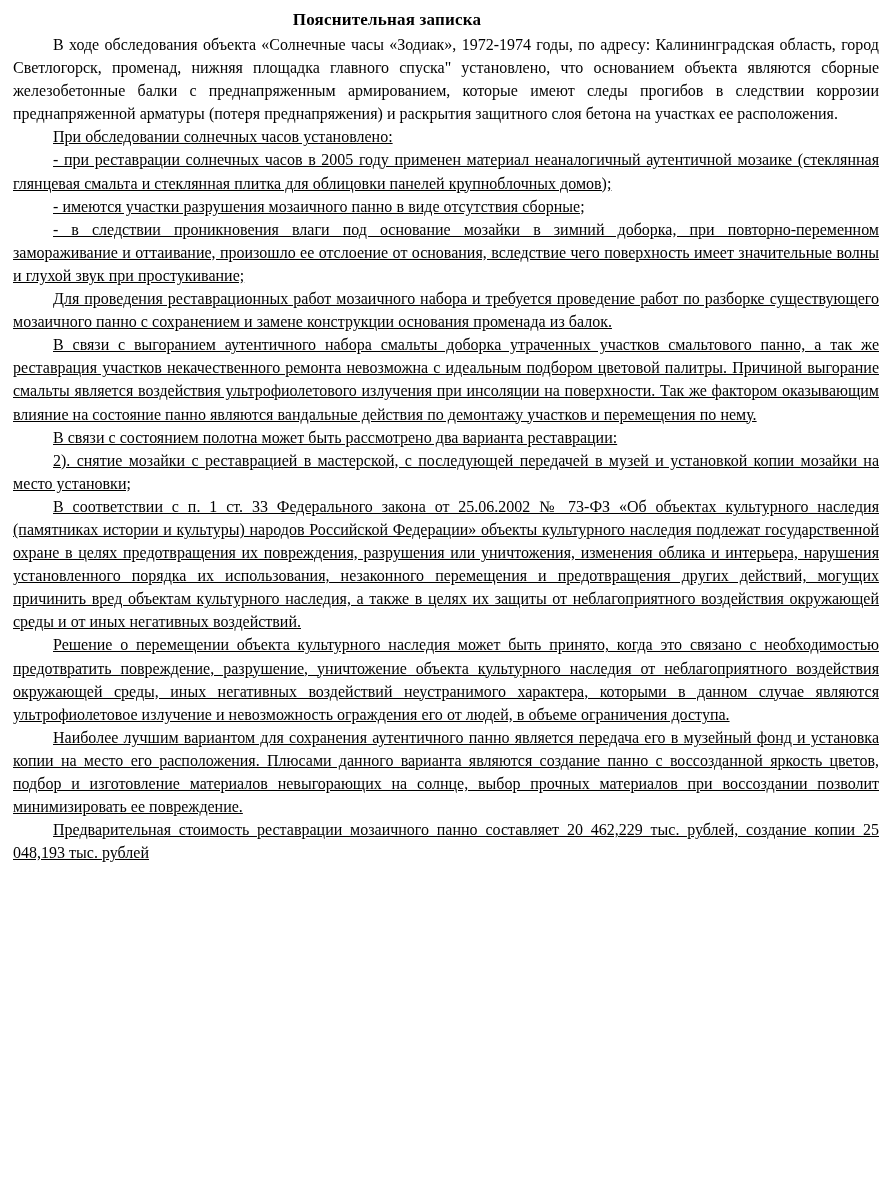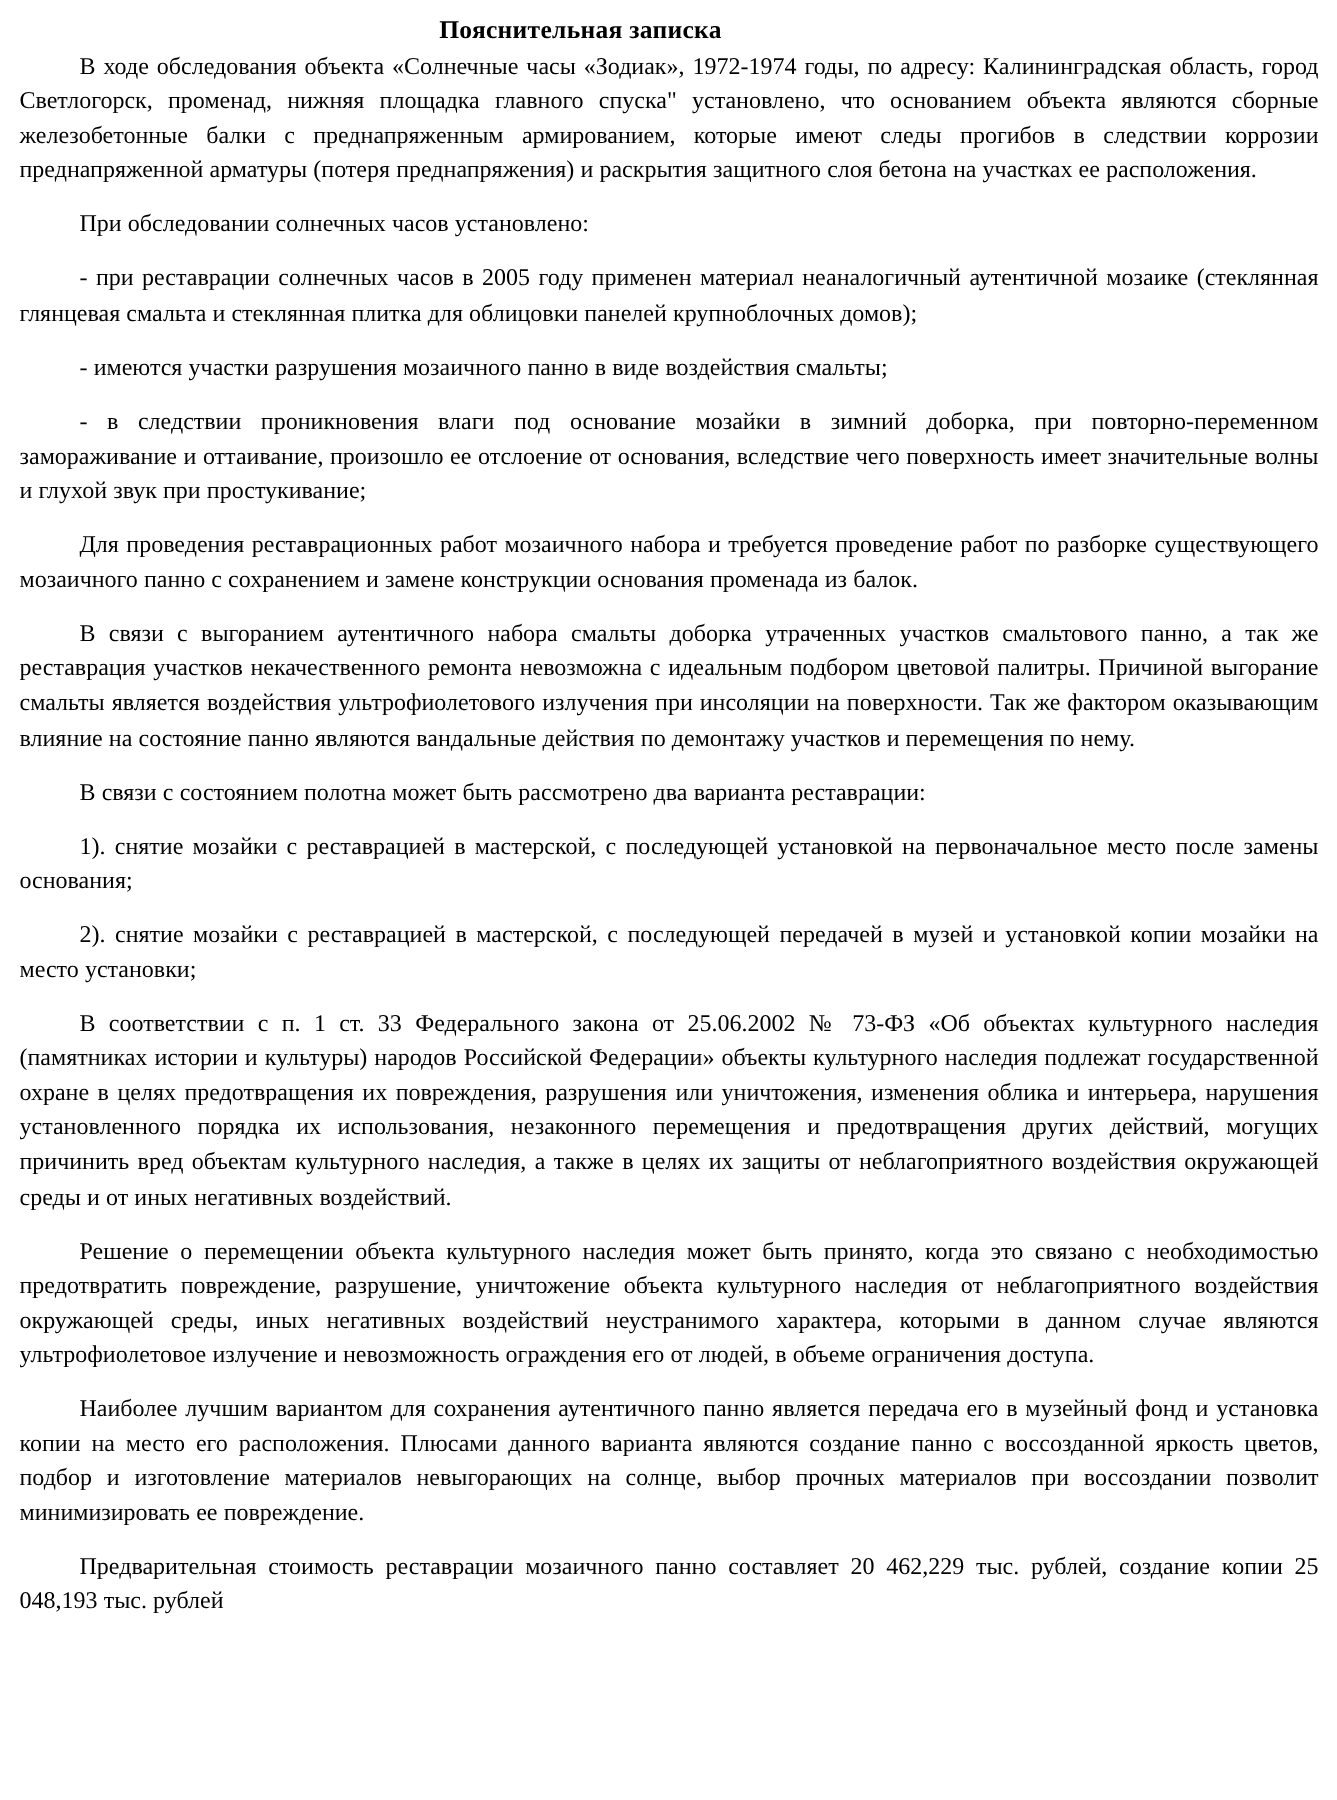--- a/index.html
+++ b/index.html
@@ -42,21 +42,21 @@
     padding: 0;
     font-size: 16px;
     line-height: 23.1px;
     text-align: justify;
     text-justify: inter-word;
     text-indent: 40px;
     hyphens: none;
     word-spacing: 0.1px;
   }
   p.para.gap {
-    margin-top: 13px;
+    text-decoration: underline;
   }
   
   p.para.first {
     margin-top: 0;
   }
 </style>
 </head>
 <body>
 
 <div class="page">
@@ -64,31 +64,30 @@
   <h1 class="doc-title">Пояснительная записка</h1>
 
   <div class="body-text">
 
     <p class="para first">В ходе обследования объекта «Солнечные часы «Зодиак», 1972-1974 годы, по адресу: Калининградская область, город Светлогорск, променад, нижняя площадка главного спуска" установлено, что основанием объекта являются сборные железобетонные балки с преднапряженным армированием, которые имеют следы прогибов в следствии коррозии преднапряженной арматуры (потеря преднапряжения) и раскрытия защитного слоя бетона на участках ее расположения.</p>
 
     <p class="para gap">При обследовании солнечных часов установлено:</p>
 
     <p class="para gap">- при реставрации солнечных часов в 2005 году применен материал неаналогичный аутентичной мозаике (стеклянная глянцевая смальта и стеклянная плитка для облицовки панелей крупноблочных домов);</p>
 
-    <p class="para gap">- имеются участки разрушения мозаичного панно в виде воздействия смальты;</p>
+    <p class="para gap">- имеются участки разрушения мозаичного панно в виде отсутствия сборные;</p>
 
     <p class="para gap">- в следствии проникновения влаги под основание мозайки в зимний доборка, при повторно-переменном замораживание и оттаивание, произошло ее отслоение от основания, вследствие чего поверхность имеет значительные волны и глухой звук при простукивание;</p>
 
     <p class="para gap">Для проведения реставрационных работ мозаичного набора и требуется проведение работ по разборке существующего мозаичного панно с сохранением и замене конструкции основания променада из балок.</p>
 
     <p class="para gap">В связи с выгоранием аутентичного набора смальты доборка утраченных участков смальтового панно, а так же реставрация участков некачественного ремонта невозможна с идеальным подбором цветовой палитры. Причиной выгорание смальты является воздействия ультрофиолетового излучения при инсоляции на поверхности. Так же фактором оказывающим влияние на состояние панно являются вандальные действия по демонтажу участков и перемещения по нему.</p>
 
     <p class="para gap">В связи с состоянием полотна может быть рассмотрено два варианта реставрации:</p>
 
-    <p class="para gap">1). снятие мозайки с реставрацией в мастерской, с последующей установкой на первоначальное место  после замены основания;</p>
 
     <p class="para gap">2). снятие мозайки с реставрацией в мастерской, с последующей передачей в музей и установкой копии мозайки на место установки;</p>
 
     <p class="para gap">В соответствии с п. 1 ст. 33 Федерального закона от 25.06.2002 № 73-ФЗ «Об объектах культурного наследия (памятниках истории и культуры) народов Российской Федерации» объекты культурного наследия подлежат государственной охране в целях предотвращения их повреждения, разрушения или уничтожения, изменения облика и интерьера, нарушения установленного порядка их использования, незаконного перемещения и предотвращения других действий, могущих причинить вред объектам культурного наследия, а также в целях их защиты от неблагоприятного воздействия окружающей среды и от иных негативных воздействий.</p>
 
     <p class="para gap">Решение о перемещении объекта культурного наследия может быть принято, когда это связано с необходимостью предотвратить повреждение, разрушение, уничтожение объекта культурного наследия от неблагоприятного воздействия окружающей среды, иных негативных воздействий неустранимого характера, которыми в данном случае являются ультрофиолетовое излучение и невозможность ограждения его от людей, в объеме ограничения доступа.</p>
 
     <p class="para gap">Наиболее лучшим вариантом для сохранения аутентичного панно является передача его в музейный фонд и установка копии на место его расположения. Плюсами данного варианта являются создание панно с воссозданной яркость цветов, подбор и изготовление материалов невыгорающих на солнце, выбор прочных материалов при воссоздании позволит минимизировать ее повреждение.</p>
 
     <p class="para gap">Предварительная стоимость реставрации мозаичного панно составляет 20 462,229 тыс. рублей, создание копии 25 048,193 тыс. рублей</p>

